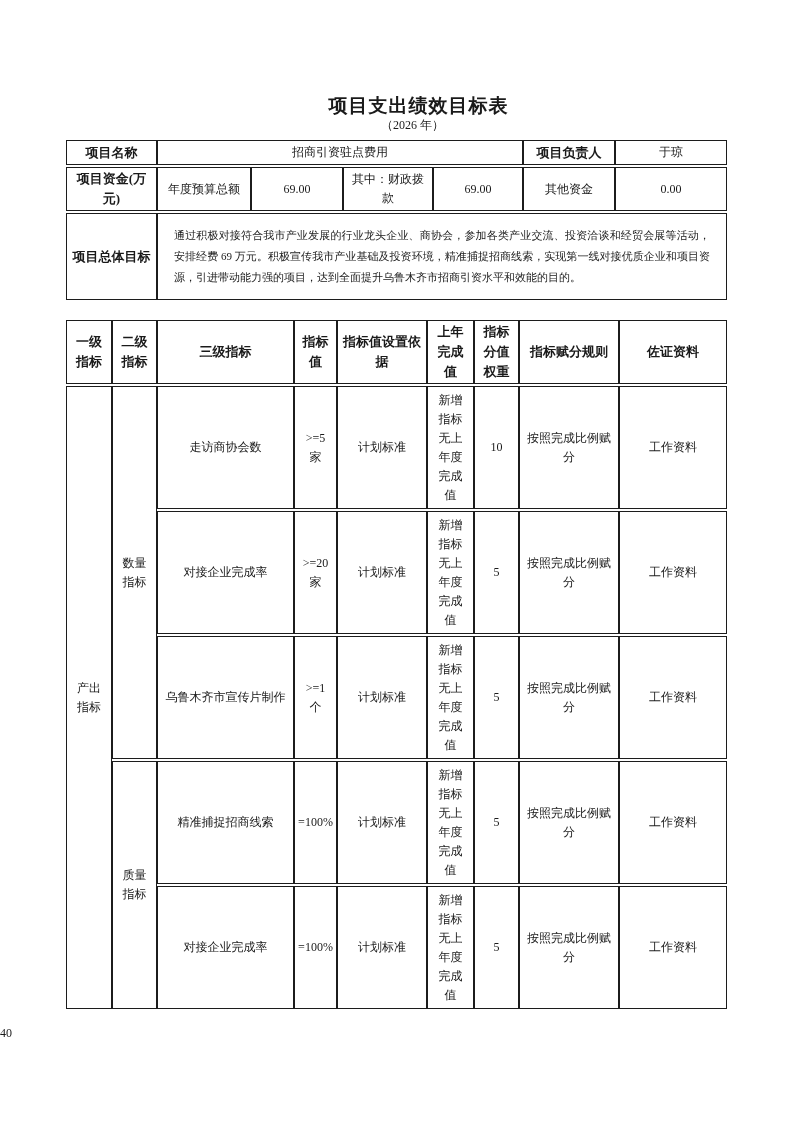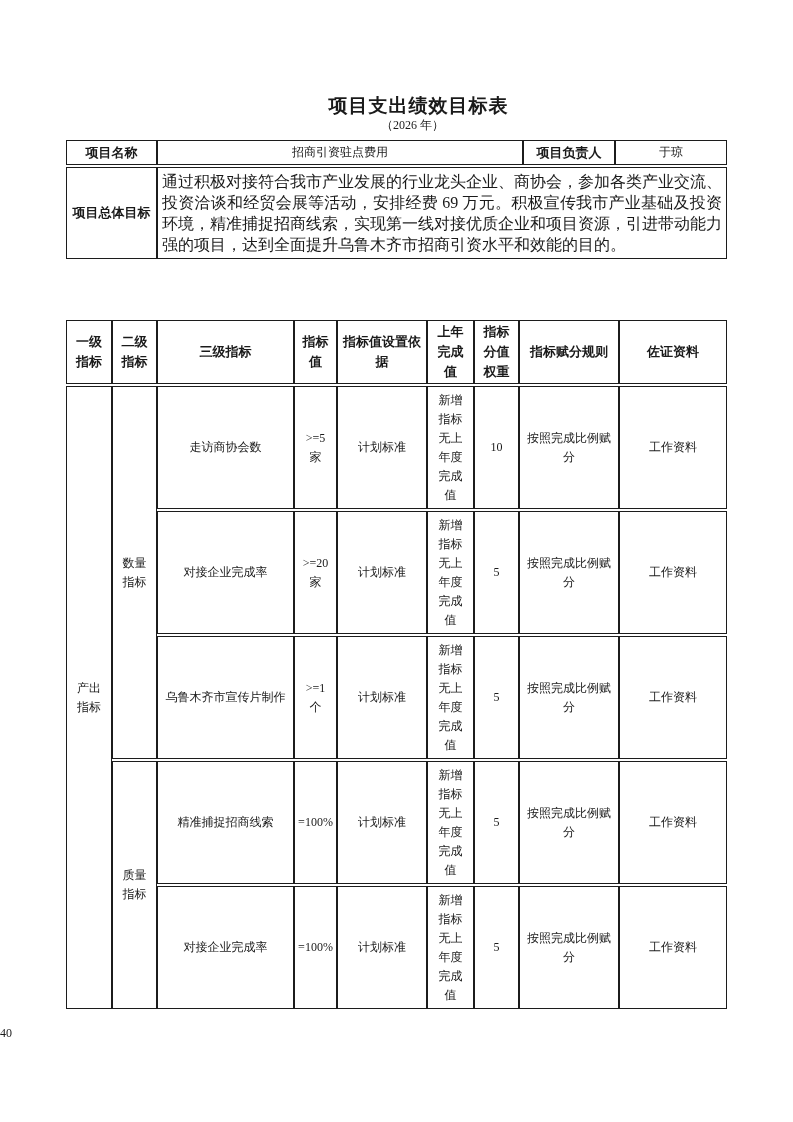--- a/index.html
+++ b/index.html
@@ -35,21 +35,21 @@
   }
   td.lbl, td.hdr { font-weight:bold; font-size:13px; line-height:20px; }
   .info-table tr.r1 td { height:20px; }
   .info-table tr.r2 td { height:21px;margin-left:19px; }
   .info-table tr.r3 td { height:34px; }
   .info-table tr.r4 td { height:79px; }
   .ind-table tr.hdr-row td { height:59px; }
   .ind-table tr.data-row td.rcell { height:119px;margin-top:17px; }
   td.goal {
     white-space:normal; text-align:justify;
-    padding:3px 4px; line-height:21px; font-size:16px;
+    padding:3px 16px; line-height:21px; font-size:11px;
   }
   .page-number {
     position:absolute; top:1026px; left:0; width:100%;
     text-align:left; font-size:12px;
   }
 </style>
 </head>
 <body>
 
 <div class="page">
@@ -67,20 +67,31 @@
         <col style="width:92px">
       <col style="width:112px">
     </colgroup>
     <tbody>
     <tr class="r2">
       <td class="lbl">项目名称</td>
       <td colspan="4">招商引资驻点费用</td>
       <td class="lbl">项目负责人</td>
       <td>于琼</td>
     </tr>
+    <tr class="r3">
+      <td class="lbl">项目资金(万
+元)</td>
+      <td>年度预算总额</td>
+      <td>69.00</td>
+      <td>其中：财政拨
+款</td>
+      <td>69.00</td>
+      <td>其他资金</td>
+      <td>0.00</td>
+    </tr>
     <tr class="r4">
       <td class="lbl">项目总体目标</td>
       <td colspan="6" class="goal">通过积极对接符合我市产业发展的行业龙头企业、商协会，参加各类产业交流、投资洽谈和经贸会展等活动，安排经费 69 万元。积极宣传我市产业基础及投资环境，精准捕捉招商线索，实现第一线对接优质企业和项目资源，引进带动能力强的项目，达到全面提升乌鲁木齐市招商引资水平和效能的目的。</td>
     </tr>
   </tbody>
     </table>
 
   <table class="tbl ind-table">
     <colgroup>
       <col style="width:46px">

